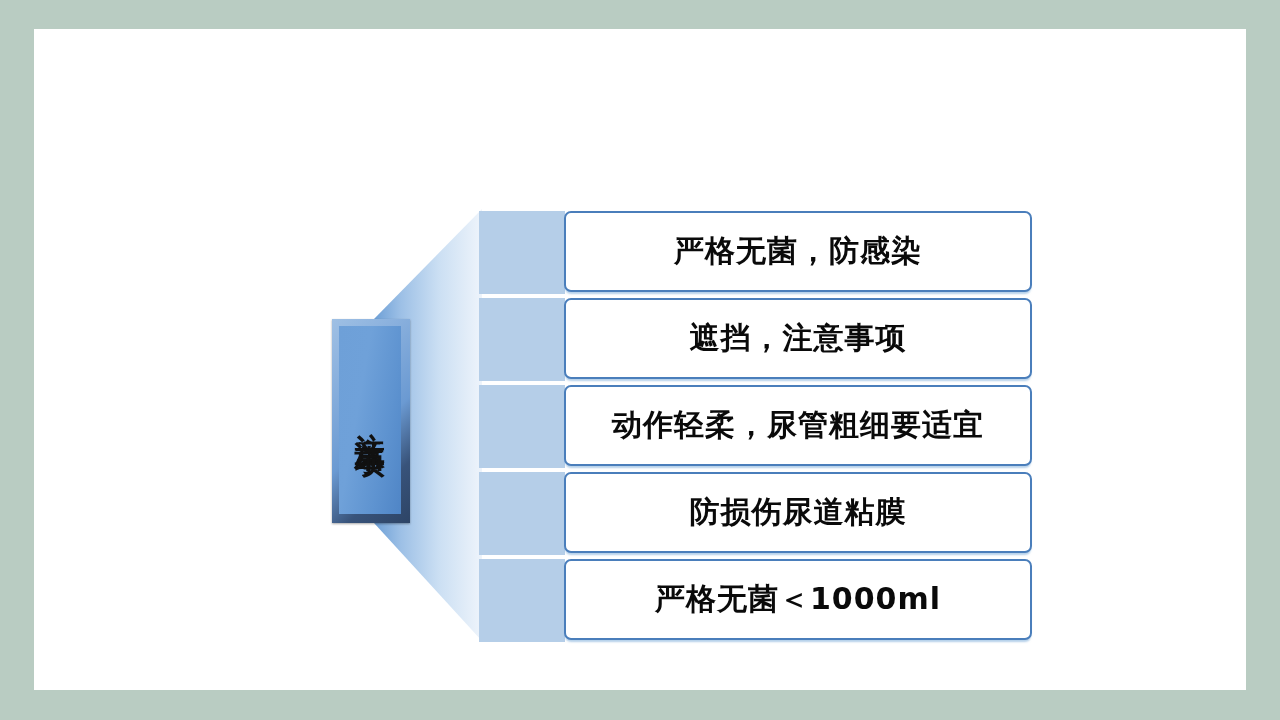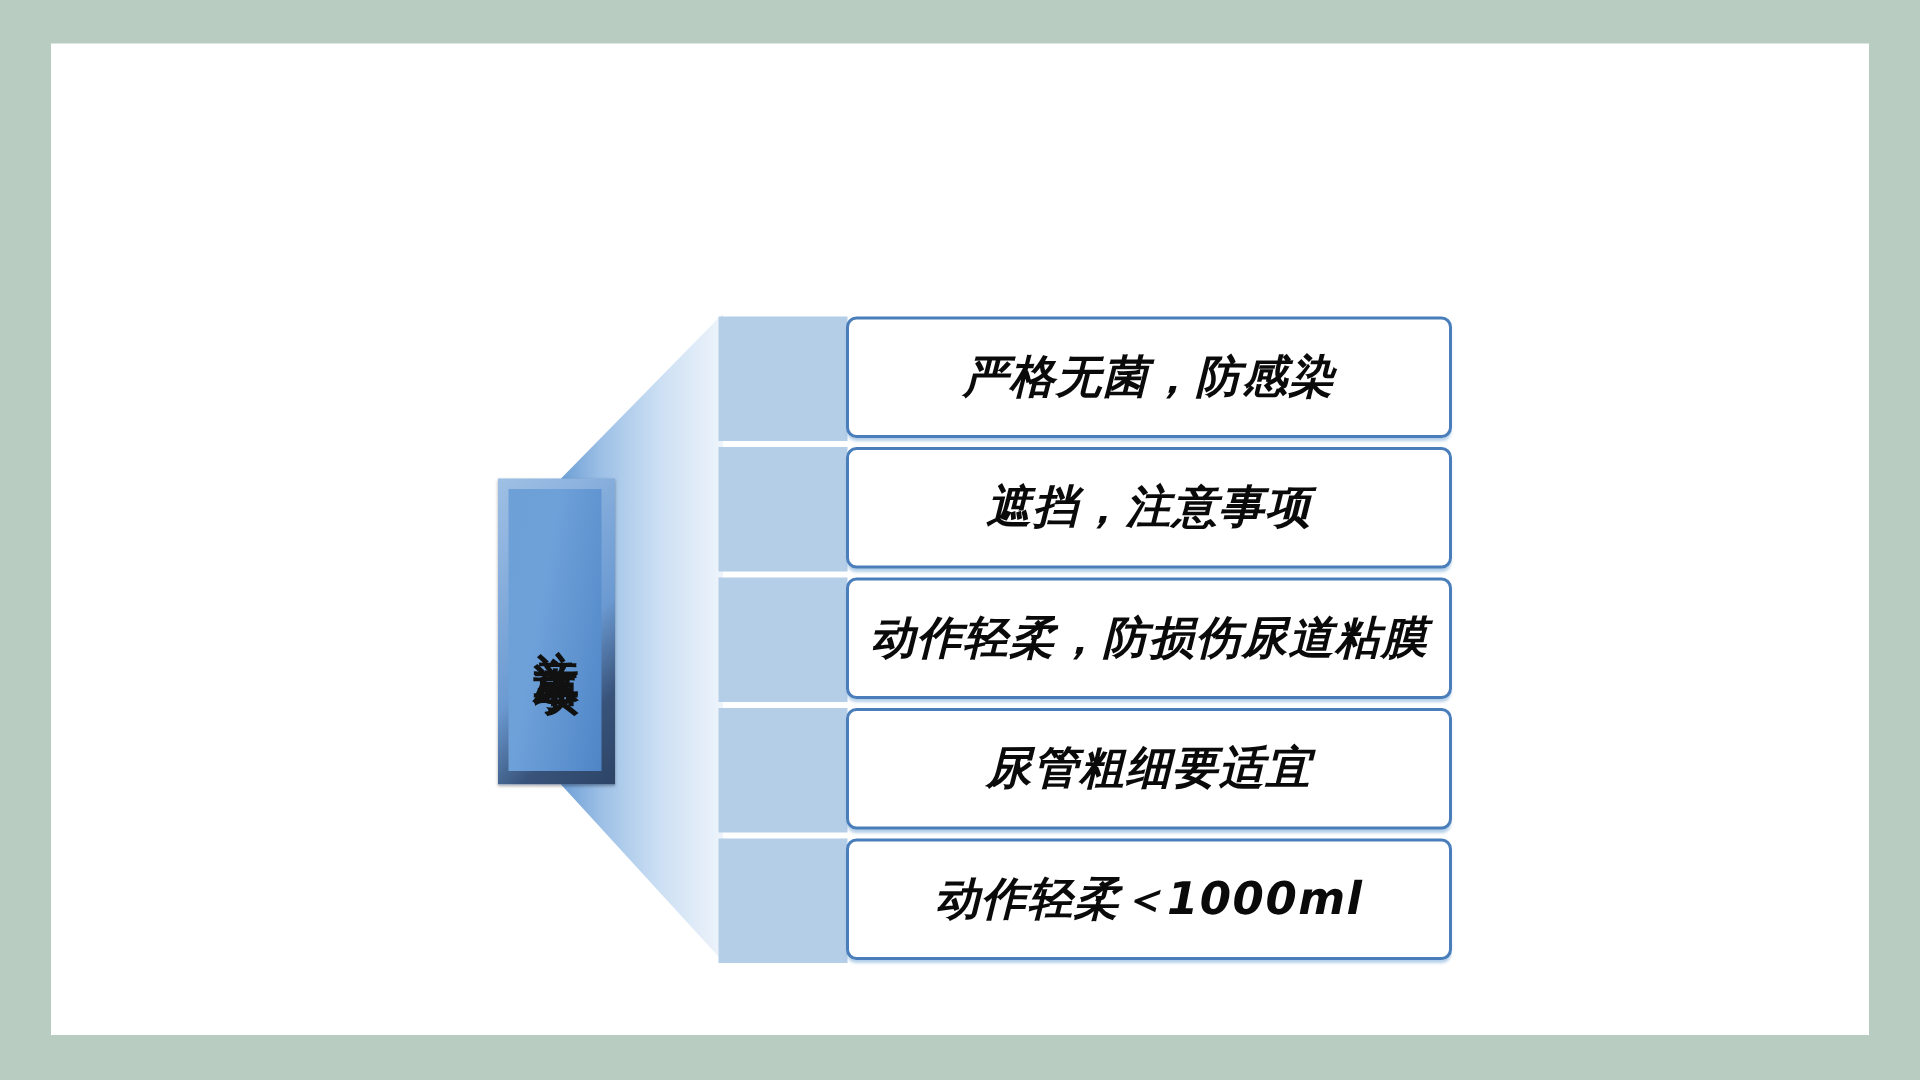--- a/index.html
+++ b/index.html
@@ -87,31 +87,30 @@
     left: 0;
     top: 0;
     width: 86px;
     height: 83px;
     background: #b5cee8;
   }
   .row-card {
     position: absolute;
     left: 85px;
     top: 0;
-    width: 404px;
+    width: 468px;
     height: 81px;
     box-sizing: border-box;
     background: #ffffff;
     border: 2px solid #4a7ebb;
     border-radius: 7px;
     box-shadow: 0 3px 2px -1px rgba(120,170,215,0.55);
     display: flex;
     align-items: center;
     justify-content: center;
-    font-style: italic;
   }
   .row-card-text {
     font-size: 30px;
     font-weight: 700;
     color: #0a0a0a;
     white-space: nowrap;
     letter-spacing: 1px;
     font-family: "DejaVu Sans", "Liberation Sans", sans-serif;
   }
 </style>
@@ -150,32 +149,32 @@
     <div class="row" style="top:269px">
       <div class="row-chip"></div>
       <div class="row-card">
         <span class="row-card-text">遮挡，注意事项</span>
       </div>
     </div>
 
     <div class="row" style="top:356px">
       <div class="row-chip"></div>
       <div class="row-card">
-        <span class="row-card-text">动作轻柔，防损伤尿道粘膜</span>
+        <span class="row-card-text">动作轻柔，尿管粗细要适宜</span>
       </div>
     </div>
 
     <div class="row" style="top:443px">
       <div class="row-chip"></div>
       <div class="row-card">
-        <span class="row-card-text">尿管粗细要适宜</span>
+        <span class="row-card-text">防损伤尿道粘膜</span>
       </div>
     </div>
 
     <div class="row" style="top:530px">
       <div class="row-chip"></div>
       <div class="row-card">
-        <span class="row-card-text">动作轻柔＜1000ml</span>
+        <span class="row-card-text">严格无菌＜1000ml</span>
       </div>
     </div>
 
   </div>
 </div>
 
 </body></html>

